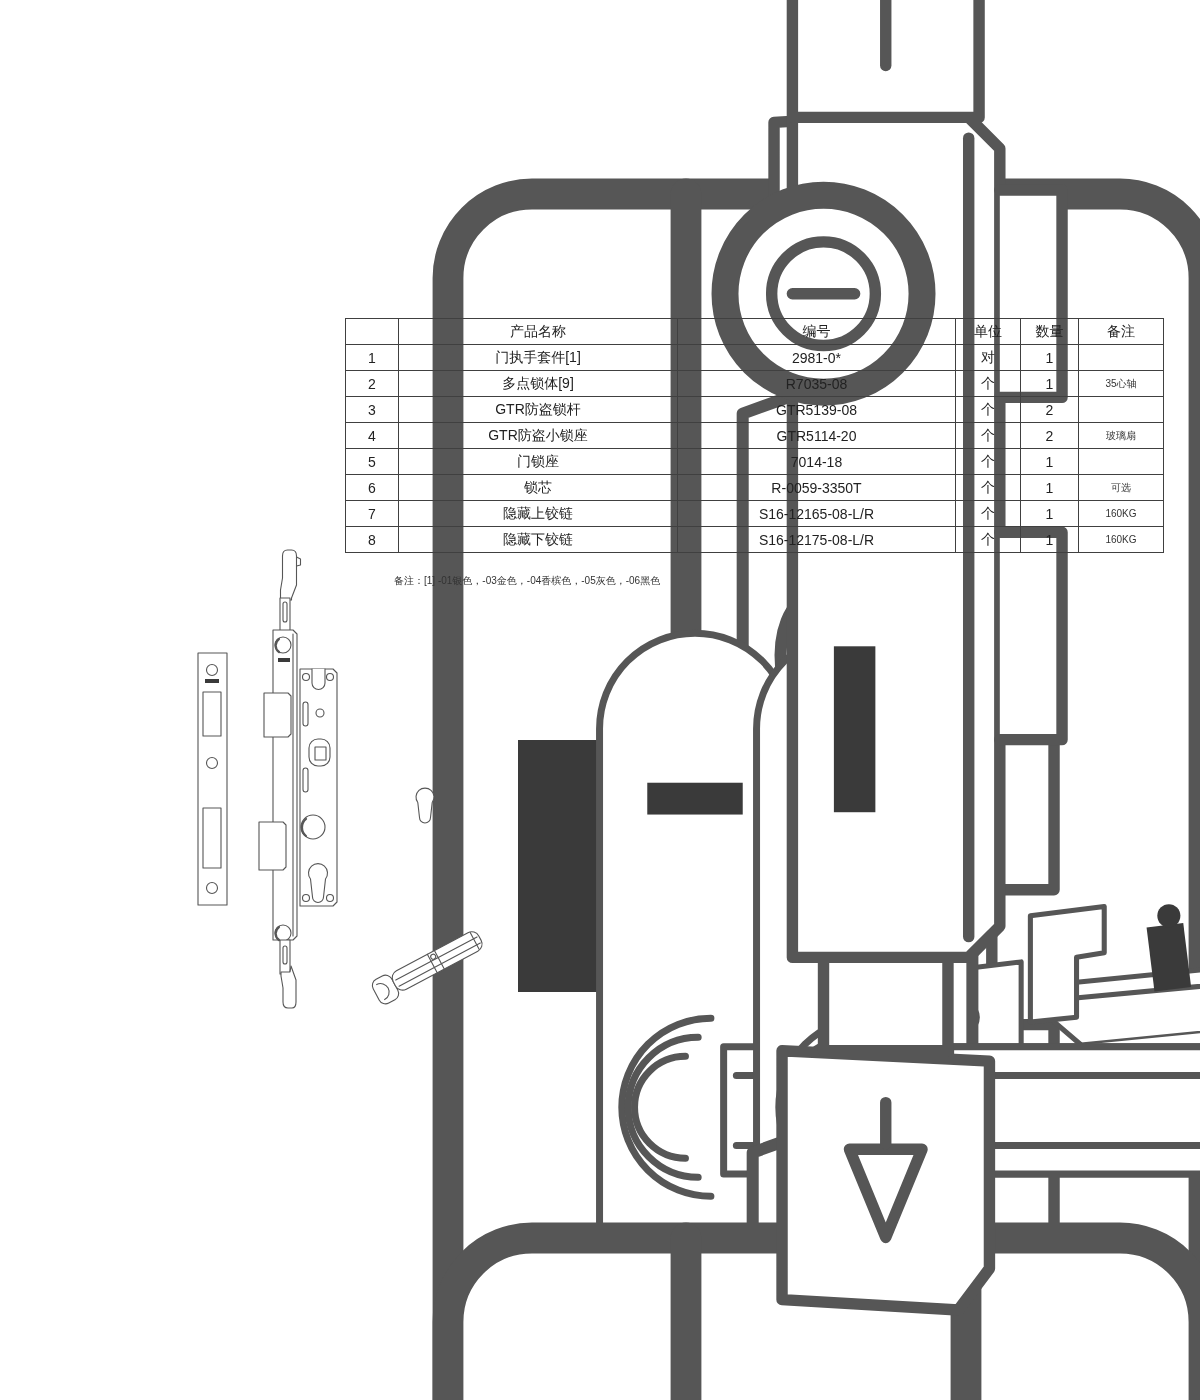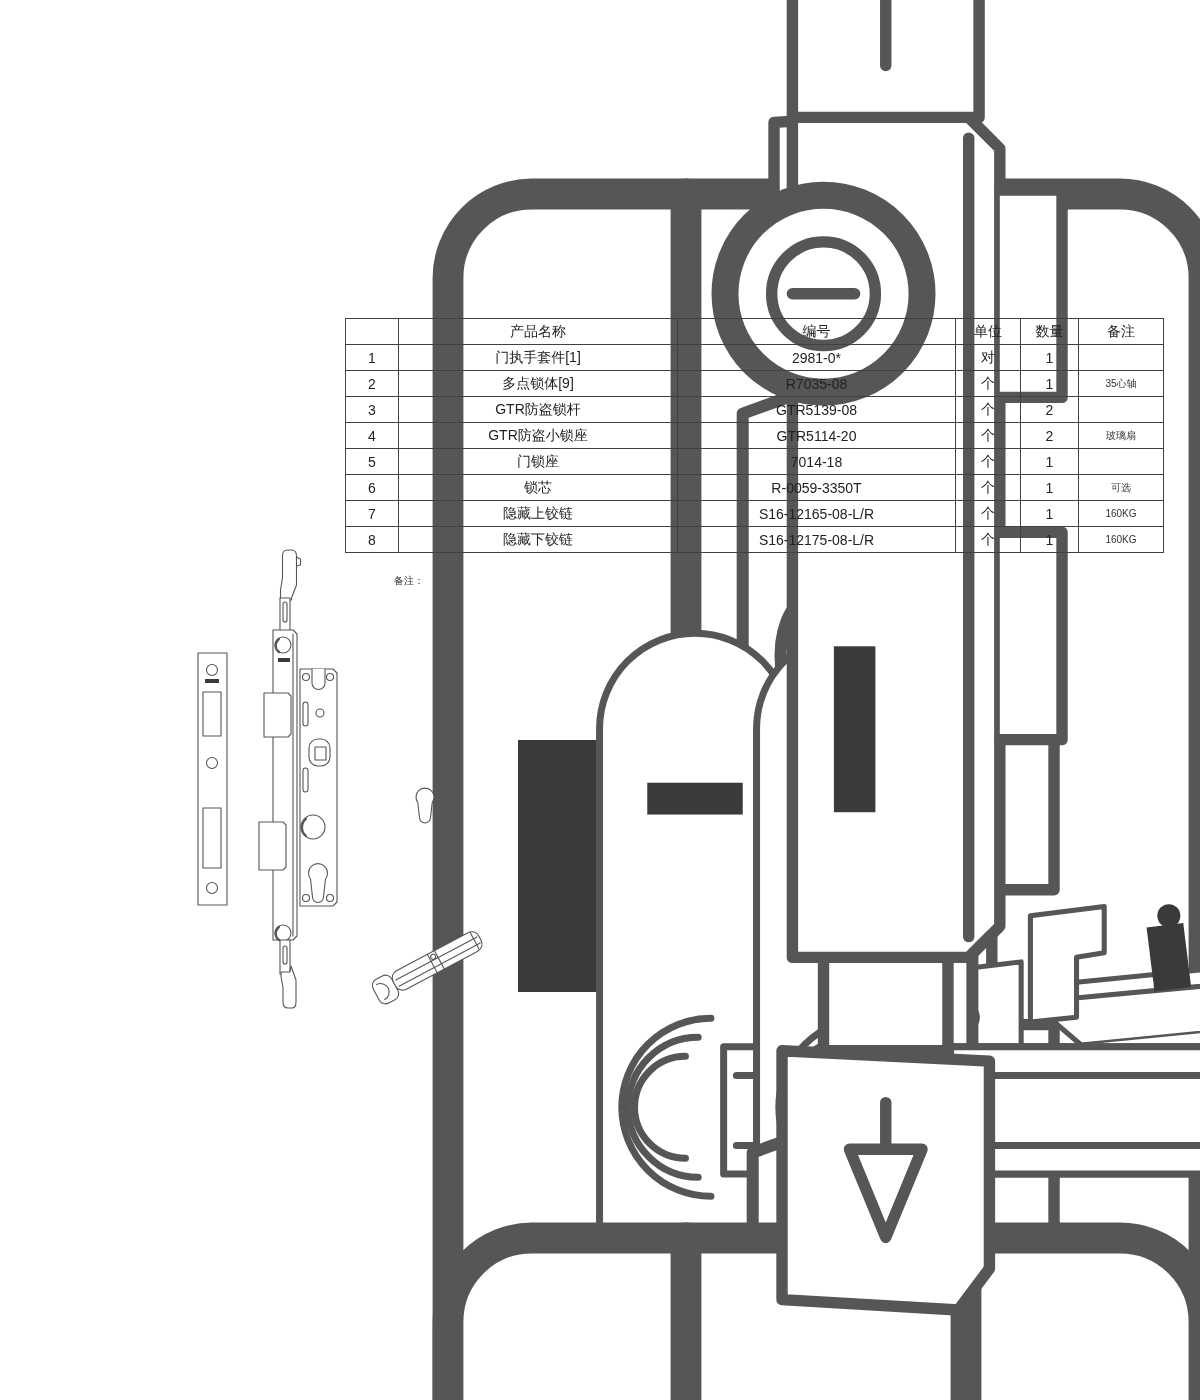--- a/index.html
+++ b/index.html
@@ -271,16 +271,17 @@
     <td>个</td>
     <td>1</td>
     <td class="small">160KG</td>
   </tr>
   </tbody>
 </table>
 
 <div class="notes">
   <span class="lbl">备注：</span>
   <div class="lines">
+    <div>[1] -01银色，-03金色，-04香槟色，-05灰色，-06黑色</div>
   </div>
 </div>
 
 </div>
 
 </body></html>

